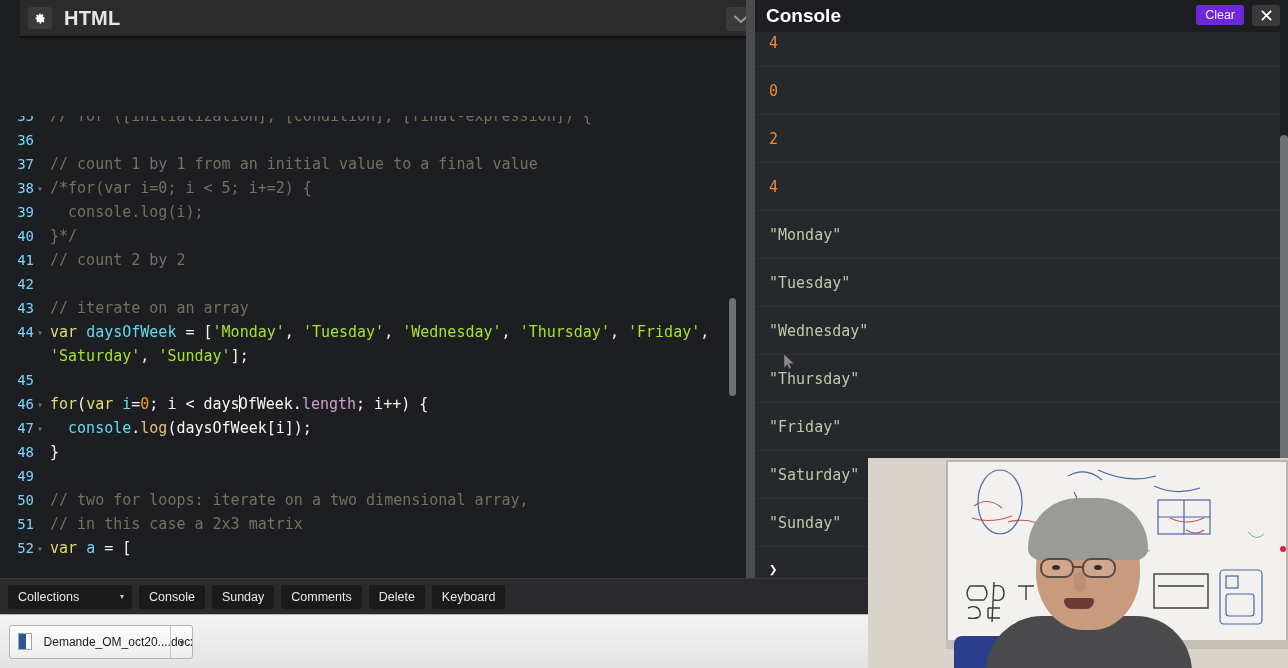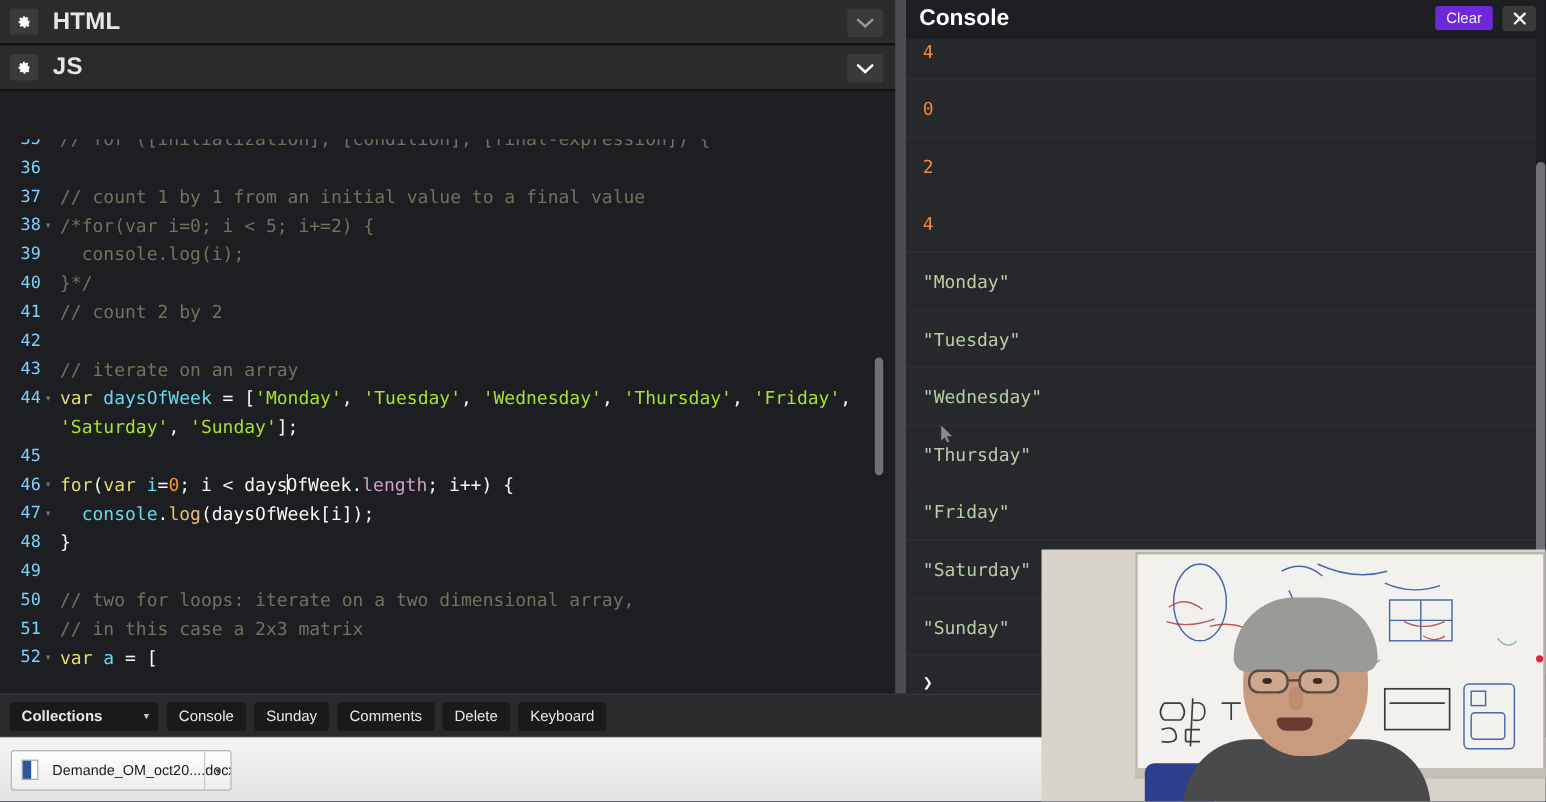--- a/index.html
+++ b/index.html
@@ -8,20 +8,21 @@
     background: #1d1e22;
     font-family: "Liberation Sans", sans-serif;
     overflow: hidden;
   }
   #app { position: relative; width: 1288px; height: 668px; }
 
   
   #editor-col {
     position: absolute; left: 0; top: 0; width: 755px; height: 578px;
     background: #1d1e22;
+    padding-left: 20px;
   }
   .pane-header {
     position: relative; height: 38px; width: 746px; margin-left: 0;
     background: #272822;
     border-bottom: 2px solid #111;
     display: flex; align-items: center;
   }
   .pane-header.html { background: #2b2b2b; }
   .pane-header.css  { background: #2b2b2b; }
   .pane-header.js   { background: #2b2b2b; }
@@ -97,21 +98,21 @@
     position: absolute; left: 0; top: 578px; width: 1288px; height: 36px;
     background: #2a2a2c; display: flex; align-items: center; padding-left: 8px;
     border-top: 1px solid #3a3a3c;
   }
   .tb-btn {
     height: 24px; background: #1a1a1a; border-radius: 3px;
     color: #e8e8e8; font-size: 12.5px;
     display: flex; align-items: center; padding: 0 10px; margin-right: 7px;
     cursor: pointer; white-space: nowrap;
   }
-  .tb-btn.wide { width: 124px; justify-content: space-between; padding-right: 8px; font-weight: bold; }
+  .tb-btn.wide { width: 124px; justify-content: space-between; padding-right: 8px; }
   .tb-caret { font-size: 8px; color: #c8c8c8; margin-left: 8px; }
 
   
   #download-bar {
     position: absolute; left: 0; top: 614px; width: 1288px; height: 54px;
     background: linear-gradient(#f4f4f4, #e3e3e3);
     border-top: 1px solid #b8b8b8;
   }
   #dl-item {
     position: absolute; left: 9px; top: 10px; width: 184px; height: 34px;
@@ -258,34 +259,20 @@
       </div>
       <span class="pane-title">HTML</span>
       <div class="chev-btn dim">
         <svg viewBox="0 0 14 9">
             <path d="M1 1.5L7 7l6-5.5" stroke="#9a9a9a" stroke-width="2" fill="none" stroke-linecap="round"></path>
           </svg>
       </div>
     </div>
 
 
-    <div class="pane-header js">
-      <div class="gear-btn">
-        <svg viewBox="0 0 16 16">
-            <path fill="#fff" d="M8 5.2a2.8 2.8 0 100 5.6 2.8 2.8 0 000-5.6zm0 4.2a1.4 1.4 0 110-2.8 1.4 1.4 0 010 2.8z"></path>
-            <path fill="#fff" d="M14 9.1v-2l-1.7-.3a4.6 4.6 0 00-.5-1.2l1-1.4-1.5-1.5-1.4 1a4.6 4.6 0 00-1.2-.5L9.1 2h-2l-.3 1.7a4.6 4.6 0 00-1.2.5l-1.4-1L2.7 4.7l1 1.4a4.6 4.6 0 00-.5 1.2L2 7.6v2l1.7.3c.1.4.3.8.5 1.2l-1 1.4 1.5 1.5 1.4-1c.4.2.8.4 1.2.5l.3 1.7h2l.3-1.7c.4-.1.8-.3 1.2-.5l1.4 1 1.5-1.5-1-1.4c.2-.4.4-.8.5-1.2L14 9.1z"></path>
-          </svg>
-      </div>
-      <span class="pane-title">JS</span>
-      <div class="chev-btn bright">
-        <svg viewBox="0 0 14 9">
-            <path d="M1 1.5L7 7l6-5.5" stroke="#ffffff" stroke-width="2.2" fill="none" stroke-linecap="round"></path>
-          </svg>
-      </div>
-    </div>
 
     <div id="code-area">
       <div id="code-inner"><div class="cline"><div class="gutter">35</div><div class="fold"></div><div class="ctext"><span class="cmt">// for ([initialization]; [condition]; [final-expression]) {</span></div></div><div class="cline"><div class="gutter">36</div><div class="fold"></div><div class="ctext"></div></div><div class="cline"><div class="gutter">37</div><div class="fold"></div><div class="ctext"><span class="cmt">// count 1 by 1 from an initial value to a final value</span></div></div><div class="cline"><div class="gutter">38</div><div class="fold">▾</div><div class="ctext"><span class="cmt">/*for(var i=0; i &lt; 5; i+=2) {</span></div></div><div class="cline"><div class="gutter">39</div><div class="fold"></div><div class="ctext"><span class="cmt">  console.log(i);</span></div></div><div class="cline"><div class="gutter">40</div><div class="fold"></div><div class="ctext"><span class="cmt">}*/</span></div></div><div class="cline"><div class="gutter">41</div><div class="fold"></div><div class="ctext"><span class="cmt">// count 2 by 2</span></div></div><div class="cline"><div class="gutter">42</div><div class="fold"></div><div class="ctext"></div></div><div class="cline"><div class="gutter">43</div><div class="fold"></div><div class="ctext"><span class="cmt">// iterate on an array</span></div></div><div class="cline"><div class="gutter">44</div><div class="fold">▾</div><div class="ctext"><span class="kw">var</span><span class="pun"> </span><span class="var">daysOfWeek</span><span class="pun"> = [</span><span class="str">'Monday'</span><span class="pun">, </span><span class="str">'Tuesday'</span><span class="pun">, </span><span class="str">'Wednesday'</span><span class="pun">, </span><span class="str">'Thursday'</span><span class="pun">, </span><span class="str">'Friday'</span><span class="pun">,</span></div></div><div class="cline"><div class="gutter"></div><div class="fold"></div><div class="ctext"><span class="str">'Saturday'</span><span class="pun">, </span><span class="str">'Sunday'</span><span class="pun">];</span></div></div><div class="cline"><div class="gutter">45</div><div class="fold"></div><div class="ctext"></div></div><div class="cline"><div class="gutter">46</div><div class="fold">▾</div><div class="ctext"><span class="kw">for</span><span class="pun">(</span><span class="kw">var</span><span class="pun"> </span><span class="var">i</span><span class="pun">=</span><span class="num">0</span><span class="pun">; i &lt; days</span><span class="caret"></span><span class="pun">OfWeek</span><span class="pun">.</span><span class="mem">length</span><span class="pun">; i++) {</span></div></div><div class="cline"><div class="gutter">47</div><div class="fold">▾</div><div class="ctext"><span class="pun">  </span><span class="var">console</span><span class="pun">.</span><span class="prop">log</span><span class="pun">(</span><span class="pun">daysOfWeek</span><span class="pun">[i]);</span></div></div><div class="cline"><div class="gutter">48</div><div class="fold"></div><div class="ctext"><span class="pun">}</span></div></div><div class="cline"><div class="gutter">49</div><div class="fold"></div><div class="ctext"></div></div><div class="cline"><div class="gutter">50</div><div class="fold"></div><div class="ctext"><span class="cmt">// two for loops: iterate on a two dimensional array,</span></div></div><div class="cline"><div class="gutter">51</div><div class="fold"></div><div class="ctext"><span class="cmt">// in this case a 2x3 matrix</span></div></div><div class="cline"><div class="gutter">52</div><div class="fold">▾</div><div class="ctext"><span class="kw">var</span><span class="pun"> </span><span class="var">a</span><span class="pun"> = [</span></div></div></div>
       <div id="code-scrollbar-track"></div>
       <div id="code-scrollbar-thumb"></div>
     </div>
 
     <div id="editor-right-edge"></div>
   </div>
 

